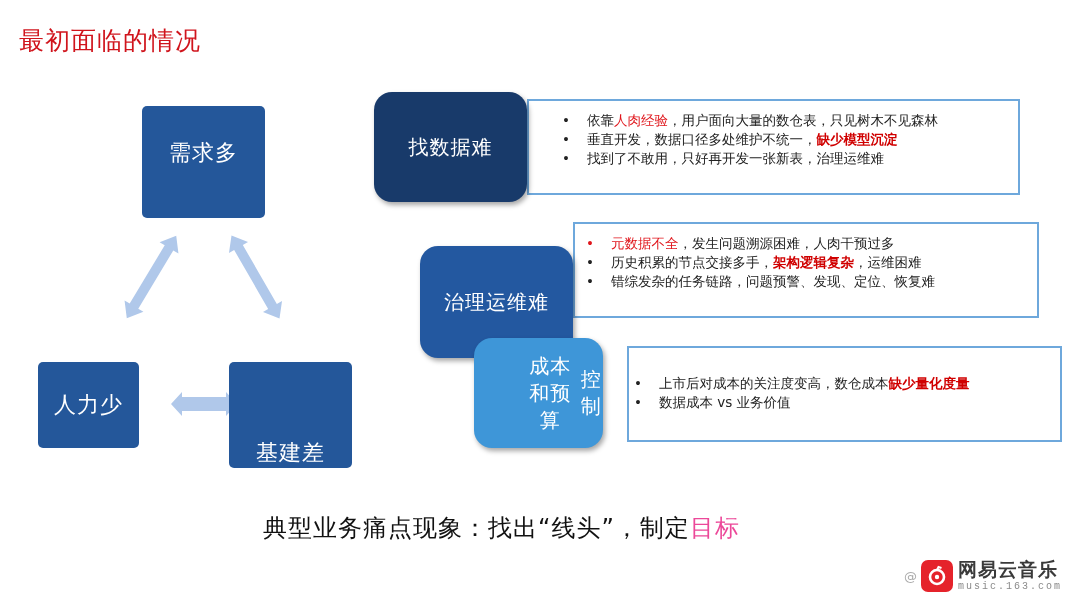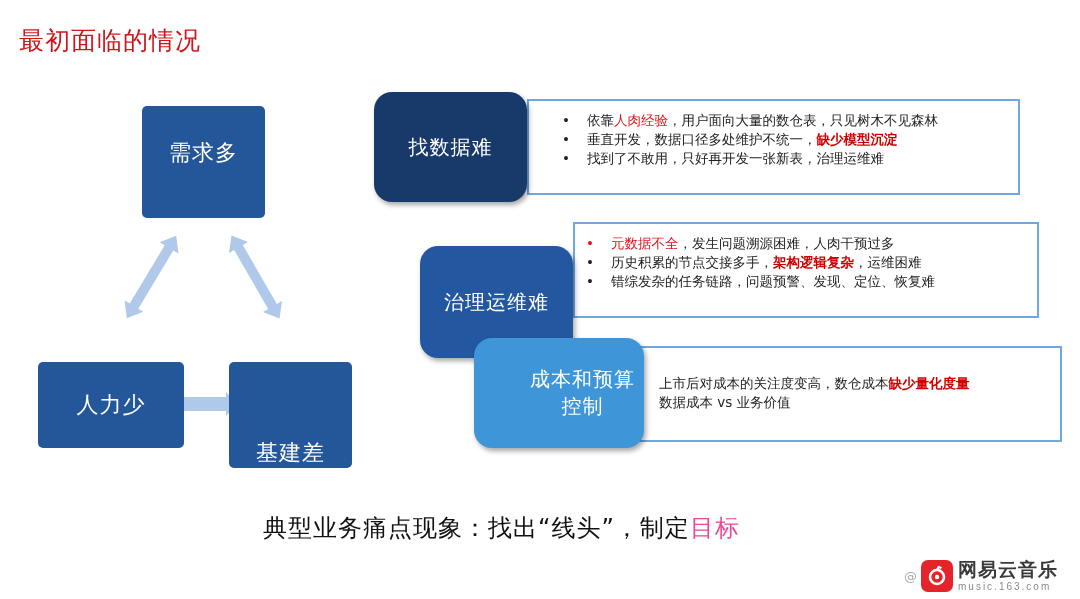--- a/index.html
+++ b/index.html
@@ -43,21 +43,21 @@
   .footer .accent { color: #ec4899; }
 
   .logo { position: absolute; left: 904px; top: 555px; height: 42px; display: flex; align-items: center; }
   .logo .at { font-size: 13px; color: #aaaaaa; margin-right: 4px; }
   .logo .badge {
     width: 32px; height: 32px; border-radius: 7px; background: #e5232b;
     display: flex; align-items: center; justify-content: center; margin-right: 5px;
   }
   .logo .text-col { display: flex; flex-direction: column; line-height: 1; }
   .logo .brand { font-size: 19px; font-weight: bold; color: #3a3a3a; letter-spacing: 1px; }
-  .logo .domain { font-size: 10px; color: #8a8a8a; letter-spacing: 2px; margin-top: 3px; font-family: Liberation Sans, sans-serif; }
+  .logo .domain { font-size: 10px; color: #8a8a8a; letter-spacing: 2px; margin-top: 3px; font-family: Liberation Mono, monospace; }
 </style>
 </head>
 <body>
 
 <div class="title">最初面临的情况</div>
 
 <svg class="arrows" viewBox="0 0 400 460">
   <g fill="#b0c8ea">
 
     <g transform="translate(151.5,277) rotate(-59)">
@@ -70,21 +70,21 @@
 
     <g transform="translate(204,404)">
       <polygon points="-33,0 -22,-12 -22,-7 22,-7 22,-12 33,0 22,12 22,7 -22,7 -22,12"></polygon>
     </g>
   </g>
 </svg>
 
 <div class="node" style="left:142px; top:106px; width:123px; height:112px; padding-bottom:19px;">
   <span>需求多</span>
 </div>
-<div class="node" style="left:38px; top:362px; width:146px; height:86px;">
+<div class="node" style="left:38px; top:362px; width:101px; height:86px;">
   <span>人力少</span>
 </div>
 <div class="node" style="left:229px; top:362px; width:123px; height:106px;align-items:flex-end;">
   <span>基建差</span>
 </div>
 
 <div class="detail-box" style="left:527px; top:99px; width:493px; height:96px;">
   <ul class="bullets" style="margin-top:10px; margin-left:30px;">
     <li><span class="dot">•</span><span>依靠</span><span class="hl-red">人肉经验</span><span>，用户面向大量的数仓表，只见树木不见森林</span></li>
     <li><span class="dot">•</span><span>垂直开发，数据口径多处维护不统一，</span><span class="hl-bold">缺少模型沉淀</span></li>
@@ -105,21 +105,21 @@
 <div class="pill" style="left:420px; top:214px; width:153px; height:112px; background:#2358a0;margin-top:32px;">
   <span>治理运维难</span>
 </div>
 
 <div class="detail-box" style="left:627px; top:346px; width:435px; height:96px;">
   <ul class="bullets" style="margin-top:26px; margin-left:2px;">
     <li><span class="dot">•</span><span>上市后对成本的关注度变高，数仓成本</span><span class="hl-bold">缺少量化度量</span></li>
     <li><span class="dot">•</span><span>数据成本 vs 业务价值</span></li>
   </ul>
 </div>
-<div class="pill" style="left:474px; top:338px; width:170px; height:110px; background:#3e96d8; flex-direction:column;padding-left:47px;">
+<div class="pill" style="left:474px; top:338px; width:129px; height:110px; background:#3e96d8; padding-left:47px;">
   <span>成本和预算</span>
   <span>控制</span>
 </div>
 
 <div class="footer">
   <span>典型业务痛点现象：找出“线头”，制定</span><span class="accent">目标</span>
 </div>
 
 <div class="logo">
   <span class="at">@</span>

